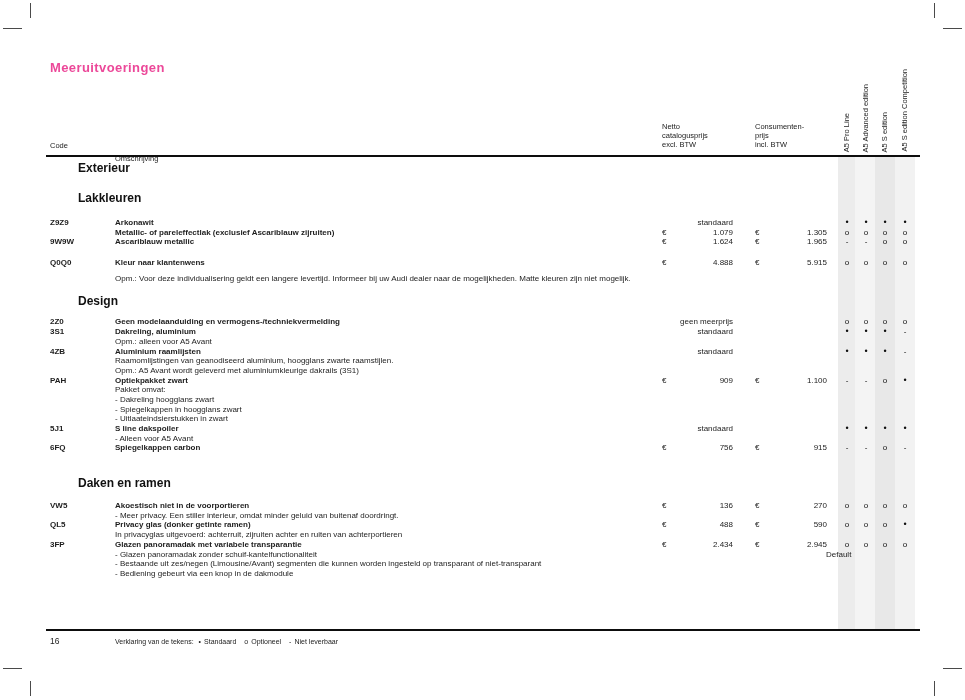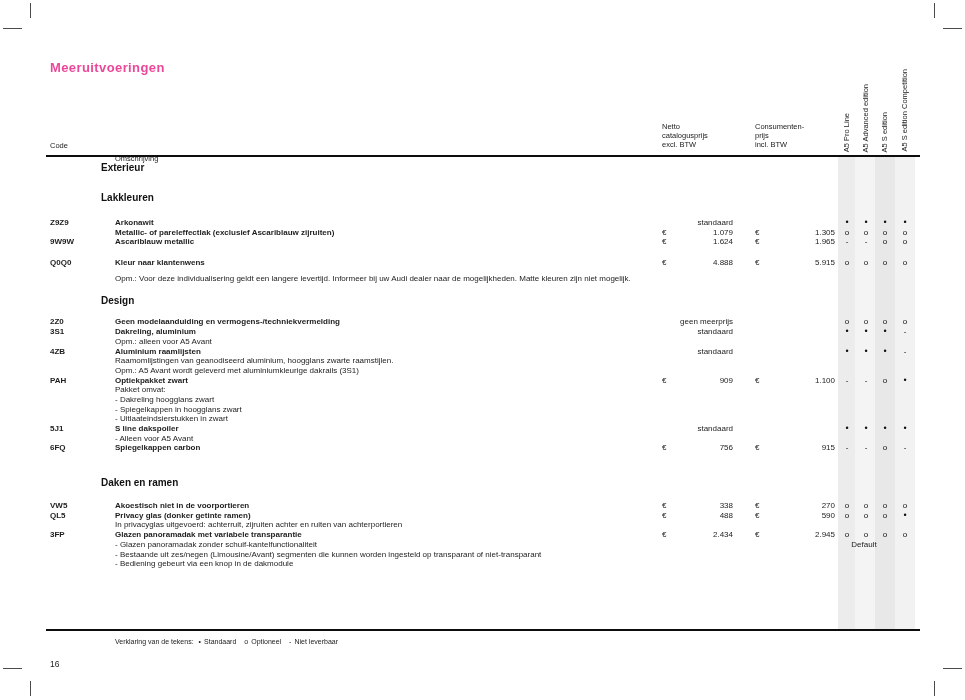--- a/index.html
+++ b/index.html
@@ -25,40 +25,40 @@
   
   .rule{position:absolute;left:46px;width:874px;height:2px;background:#0d0d0d;}
   .rule-top{top:155px;} .rule-bottom{top:629px;}
   .band{position:absolute;top:157px;height:472px;}
   .band0{left:838px;width:17px;background:#ececec;}
   .band1{left:855px;width:20px;background:#f4f4f4;}
   .band2{left:875px;width:20px;background:#e8e8e8;}
   .band3{left:895px;width:20px;background:#f2f2f2;}
   
   .content{position:absolute;left:46px;top:158px;width:874px;}
-  .section-title{font-size:10px;font-weight:bold;color:#111;height:12px;line-height:12px;margin-left:55px;}
+  .section-title{font-size:12px;font-weight:bold;color:#111;height:12px;line-height:12px;margin-left:32px;}
   .sec-exterieur{margin-top:4px;}
   .sec-lakkleuren{margin-top:18px;} .sec-lakkleuren .rows{margin-top:14px;}
   .sec-design{margin-top:12px;} .sec-design .rows{margin-top:10px;}
   .sec-daken{margin-top:24px;} .sec-daken .rows{margin-top:12px;}
   .line{position:relative;height:9.7px;line-height:9.7px;font-size:8px;}
   .row.spaced .line.main{margin-top:11px;}
   .row.spaced .line.note{margin-top:6px;}
   .code{position:absolute;left:4px;font-weight:bold;}
   .name{position:absolute;left:69px;font-weight:bold;white-space:nowrap;}
   .note-text{position:absolute;left:69px;white-space:nowrap;}
   .price-label{position:absolute;left:560px;width:127px;text-align:right;}
   .cur{position:absolute;} .cur1{left:616px;} .cur2{left:709px;}
-  .val{position:absolute;text-align:right;} .val1{left:620px;width:67px;} .val2{left:713px;width:76px;}
+  .val{position:absolute;text-align:right;} .val1{left:620px;width:67px;} .val2{left:713px;width:68px;}
   .avail{position:absolute;width:18px;text-align:center;color:#111;}
   .a0{left:792px;} .a1{left:811px;} .a2{left:830px;} .a3{left:850px;}
   .avail.filled{font-size:9px;}
-  .default-label{position:absolute;left:780px;width:76px;text-align:center;font-size:8px;color:#222;}
-  
-  .footer-pagenum{position:absolute;left:50px;top:636px;font-size:8.5px;color:#222;margin-top:23px;}
+  .default-label{position:absolute;left:780px;width:76px;font-size:8px;color:#222;}
+  
+  .footer-pagenum{position:absolute;left:50px;top:636px;font-size:8.5px;color:#222;}
   .legend{position:absolute;left:115px;top:638px;font-size:7px;color:#222;}
   .legend span{margin-right:3px;}
   .legend .li{margin-right:6px;}
 </style>
 </head>
 <body>
 
 <div class="page">
 
   <div class="crop v" style="left:30px;top:3px;"></div>
@@ -298,28 +298,31 @@
     </div>
     <div class="section sec-daken">
       <div class="section-title">Daken en ramen</div>
       <div class="rows">
   <div class="row">
     <div class="line main">
       <span class="code">VW5</span>
       <span class="name">Akoestisch niet in de voorportieren</span>
       <span class="price-label"></span>
       <span class="cur cur1">€</span>
-      <span class="val val1">338</span>
+      <span class="val val1">136</span>
       <span class="cur cur2">€</span>
       <span class="val val2">270</span>
       <span class="avail a0">o</span>
       <span class="avail a1">o</span>
       <span class="avail a2">o</span>
       <span class="avail a3">o</span>
     </div>
+  <div class="line note">
+              <span class="note-text">- Meer privacy. Een stiller interieur, omdat minder geluid van buitenaf doordringt.</span>
+            </div>
           </div>
 
   <div class="row">
     <div class="line main">
       <span class="code">QL5</span>
       <span class="name">Privacy glas (donker getinte ramen)</span>
       <span class="price-label"></span>
       <span class="cur cur1">€</span>
       <span class="val val1">488</span>
       <span class="cur cur2">€</span>

